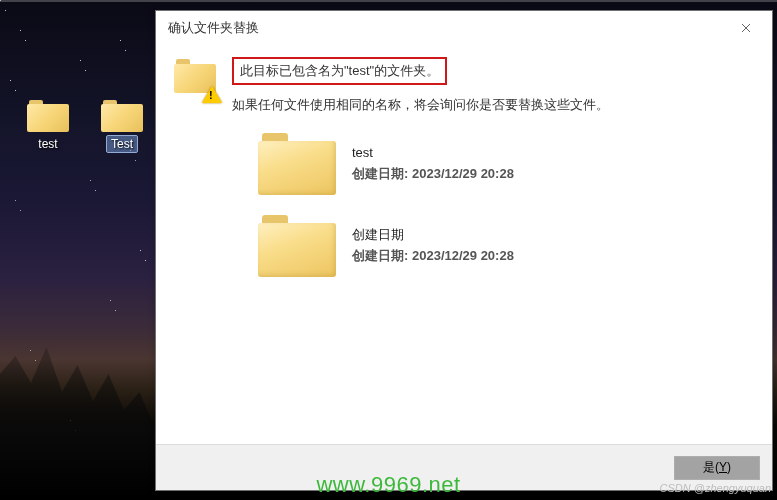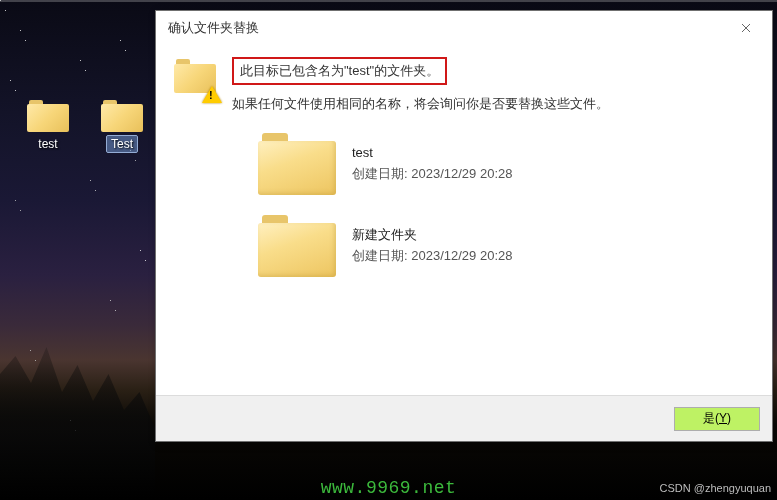--- a/index.html
+++ b/index.html
@@ -25,61 +25,61 @@
   
   .dicon { position: absolute; width: 60px; text-align: center; color: #fff; font-size: 12px; text-shadow: 1px 1px 2px #000; }
   .dicon.sel .lbl { background: rgba(120,160,220,0.5); outline: 1px solid rgba(180,210,255,0.8); }
   .dicon .lbl { display: inline-block; padding: 1px 4px; border-radius: 1px; }
   .folder-ico { width: 42px; height: 34px; margin: 0 auto 4px; position: relative; }
   .folder-ico::before { content: ""; position: absolute; left: 2px; top: 2px; width: 14px; height: 6px; background: #e8c56a; border-radius: 2px 2px 0 0; }
   .folder-ico::after { content: ""; position: absolute; left: 0; top: 6px; right: 0; bottom: 0; background: linear-gradient(135deg, #ffe9a8 0%, #f7d679 50%, #e8c05a 100%); border-radius: 2px; }
   
   
   .dialog {
-    position: absolute; left: 155px; top: 10px; width: 618px; height: 432px;
+    position: absolute; left: 155px; top: 10px; width: 618px; height: 481px;
     background: #fff; border: 1px solid #707070; box-shadow: 2px 2px 8px rgba(0,0,0,0.3);
     display: flex; flex-direction: column;
   }
   .titlebar { height: 34px; display: flex; align-items: center; padding: 0 8px 0 12px; font-size: 13px; color: #333; }
   .titlebar .ttl { flex: 1; }
   .close { width: 36px; height: 24px; display: flex; align-items: center; justify-content: center; color: #666; font-size: 14px; cursor: default; }
   
   .content { flex: 1; padding: 12px 18px 0 18px; font-size: 13px; color: #333; position: relative; }
   .toprow { display: flex; align-items: flex-start; gap: 14px; }
   
   
   .bigfolder { width: 44px; height: 40px; position: relative; flex-shrink: 0; margin-top: 2px; }
   .bigfolder .bf { width: 42px; height: 34px; position: relative; }
   .bigfolder .bf::before { content: ""; position: absolute; left: 2px; top: 0; width: 14px; height: 6px; background: #e8c56a; border-radius: 2px 2px 0 0; }
   .bigfolder .bf::after { content: ""; position: absolute; left: 0; top: 5px; right: 0; bottom: 0; background: linear-gradient(135deg, #ffe9a8 0%, #f7d679 50%, #e8c05a 100%); border-radius: 2px; }
   .warn { position: absolute; right: -4px; bottom: -4px; width: 0; height: 0; border-left: 10px solid transparent; border-right: 10px solid transparent; border-bottom: 17px solid #ffcc00; filter: drop-shadow(0 0 1px #b08000); }
   .warn::after { content: "!"; position: absolute; left: -3px; top: 3px; font-size: 11px; font-weight: bold; color: #000; }
   
   .msgcol { flex: 1; }
   .headline { border: 2px solid #d01818; padding: 3px 6px; display: inline-block; margin-bottom: 10px; font-size: 13px; }
-  .subline { margin-bottom: 18px; line-height: 1.5; font-family: Liberation Mono, monospace; }
+  .subline { margin-bottom: 18px; line-height: 1.5; }
   .sectxt { margin-bottom: 10px; }
   
   
   .fblock { display: flex; align-items: center; gap: 16px; margin: 8px 0 20px 26px; }
   .fblock .bigf { width: 78px; height: 62px; position: relative; flex-shrink: 0; }
   .fblock .bigf::before { content: ""; position: absolute; left: 4px; top: 0; width: 26px; height: 10px; background: #e8c56a; border-radius: 3px 3px 0 0; }
   .fblock .bigf::after { content: ""; position: absolute; left: 0; top: 8px; right: 0; bottom: 0; background: linear-gradient(160deg, #fff0c0 0%, #f9dd8a 40%, #edc560 100%); border-radius: 3px; box-shadow: inset -2px -2px 4px rgba(180,140,40,0.3); }
   .finfo { font-size: 13px; line-height: 1.6; }
   .fname { color: #222; }
-  .fdate { color: #555; }
+  .fdate { color: #555; font-weight: bold; }
   
   
   .btnbar { height: 46px; background: #f0f0f0; border-top: 1px solid #dcdcdc; display: flex; justify-content: flex-end; align-items: center; padding: 0 12px; gap: 8px; }
-  .btn { min-width: 86px; height: 24px; background: #bef264; border: 1px solid #adadad; font-size: 12px; display: flex; align-items: center; justify-content: center; cursor: default; }
+  .btn { min-width: 86px; height: 24px; background: #a3a3a3; border: 1px solid #adadad; font-size: 12px; display: flex; align-items: center; justify-content: center; cursor: default; }
   .btn u { text-decoration: underline; }
   
   
-  .wm1 { position: absolute; left: 50%; bottom: 2px; transform: translateX(-50%); font-size: 18px; color: #3cb93c; font-family: Liberation Mono, monospace; letter-spacing: 0.5px; pointer-events: none; z-index: 50; }
-  .wm2 { position: absolute; right: 6px; bottom: 6px; font-size: 11px; color: #bdbdbd; font-family: Arial, sans-serif; pointer-events: none; z-index: 50; }
+  .wm1 { position: absolute; left: 50%; bottom: 2px; transform: translateX(-50%); font-size: 22px; color: #3cb93c; font-family: Liberation Sans, sans-serif; letter-spacing: 0.5px; pointer-events: none; z-index: 50; }
+  .wm2 { position: absolute; right: 6px; bottom: 6px; font-size: 11px; color: #bdbdbd; font-family: Arial, sans-serif; pointer-events: none; z-index: 50; font-style: italic; }
 </style>
 </head>
 <body>
 
 <div class="desktop">
   <div class="stars"></div>
   <div class="tree"></div>
   <div class="taskbar"></div>
 
   <div class="dicon" style="left:18px; top:98px">
@@ -116,21 +116,21 @@
           <div class="bigf"></div>
           <div class="finfo">
             <div class="fname">test</div>
             <div class="fdate"><span>创建日期:</span> <span>2023/12/29 20:28</span></div>
           </div>
         </div>
         
         <div class="fblock">
           <div class="bigf"></div>
           <div class="finfo">
-            <div class="fname">新建文件夹</div>
+            <div class="fname">创建日期</div>
             <div class="fdate"><span>创建日期:</span> <span>2023/12/29 20:28</span></div>
           </div>
         </div>
       </div>
     </div>
   </div>
 
   <div class="btnbar">
     <div class="btn">
         <span>是(<u>Y</u>)</span>

